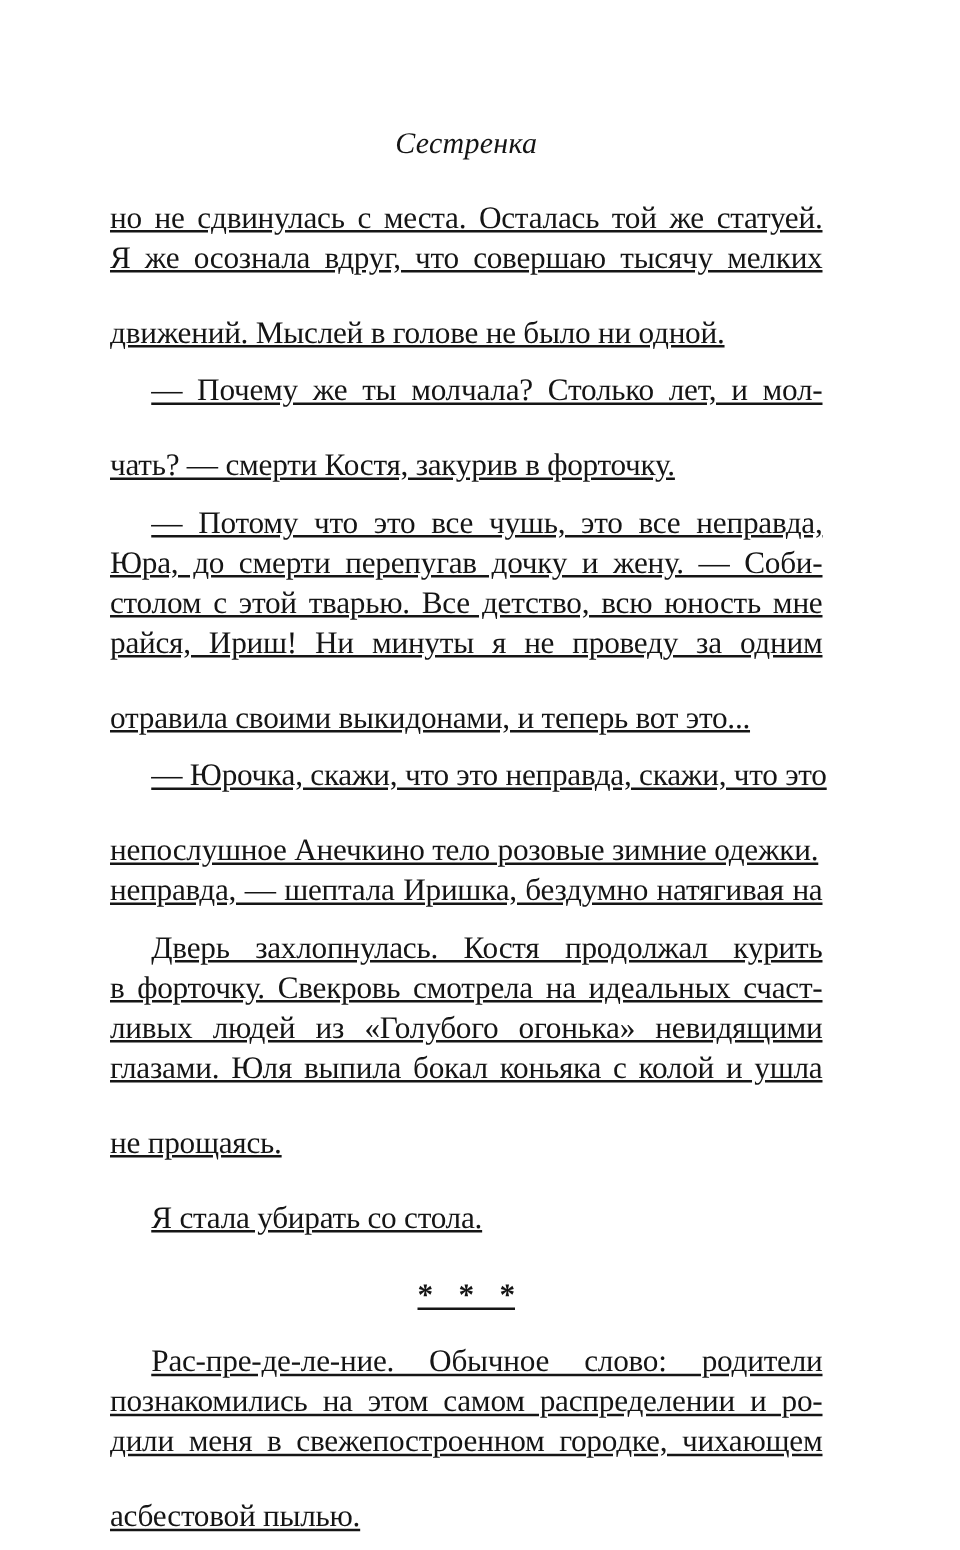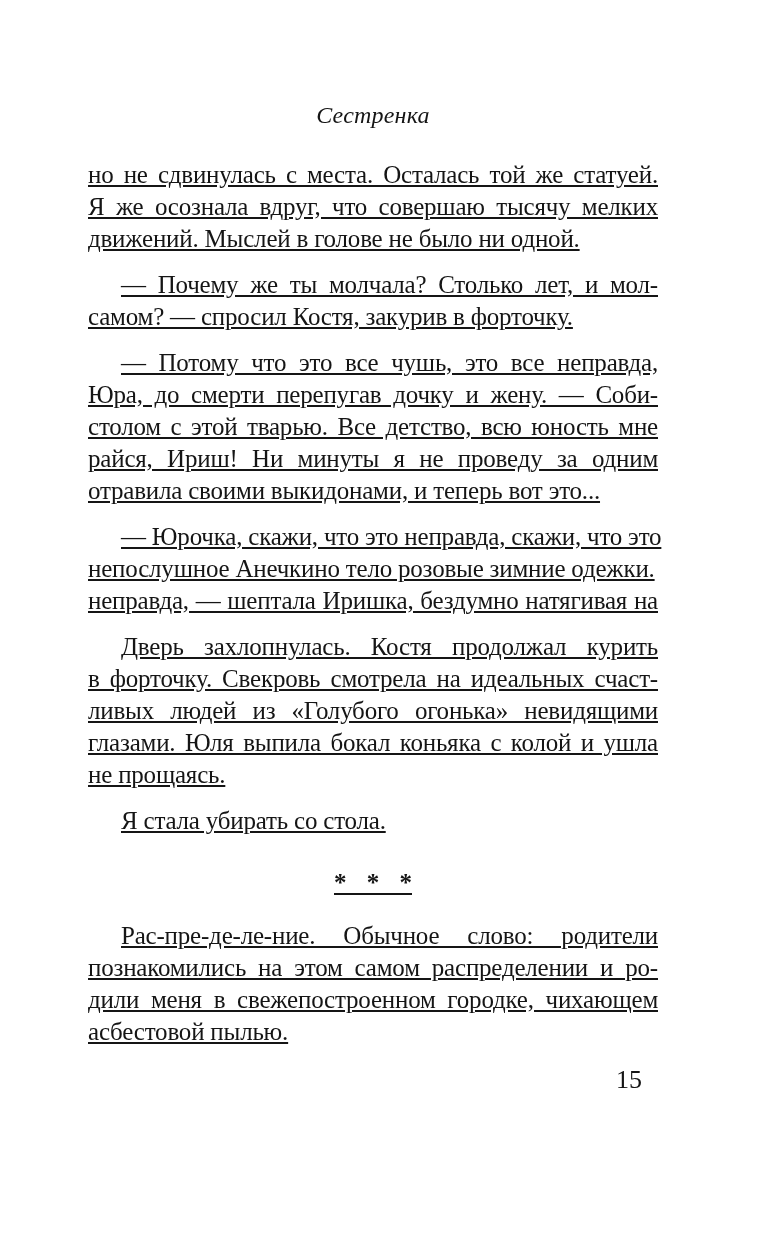--- a/index.html
+++ b/index.html
@@ -39,20 +39,21 @@
     font-size: 25px;
     line-height: 32px;
     letter-spacing: -0.2px;
     white-space: nowrap;
     text-align: justify;
     text-align-last: justify;
   }
   .line.last {
     white-space: normal;
     text-align-last: left;
+    margin-top: 28px;
   }
   .para.indent .line:first-child {
     text-indent: 33px;
   }
   .separator {
     margin: 30px 0 21px 0;
     text-align: center;
     font-size: 25px;
     line-height: 32px;
     word-spacing: 14px;
@@ -73,21 +74,21 @@
   <div class="running-head">Сестренка</div>
 
   <div class="text-body" id="text-body">
       <div class="para">
         <div class="line">но не сдвинулась с места. Осталась той же статуей.</div>
         <div class="line">Я же осознала вдруг, что совершаю тысячу мелких</div>
         <div class="line last">движений. Мыслей в голове не было ни одной.</div>
       </div>
       <div class="para indent">
         <div class="line">— Почему же ты молчала? Столько лет, и мол-</div>
-        <div class="line last">самом? — спросил Костя, закурив в форточку.</div>
+        <div class="line last">чать? — смерти Костя, закурив в форточку.</div>
       </div>
       <div class="para indent">
         <div class="line">— Потому что это все чушь, это все неправда,</div>
         <div class="line">Юра, до смерти перепугав дочку и жену. — Соби-</div>
         <div class="line">столом с этой тварью. Все детство, всю юность мне</div>
         <div class="line">райся, Ириш! Ни минуты я не проведу за одним</div>
         <div class="line last">отравила своими выкидонами, и теперь вот это...</div>
       </div>
       <div class="para indent">
         <div class="line">— Юрочка, скажи, что это неправда, скажи, что это</div>

